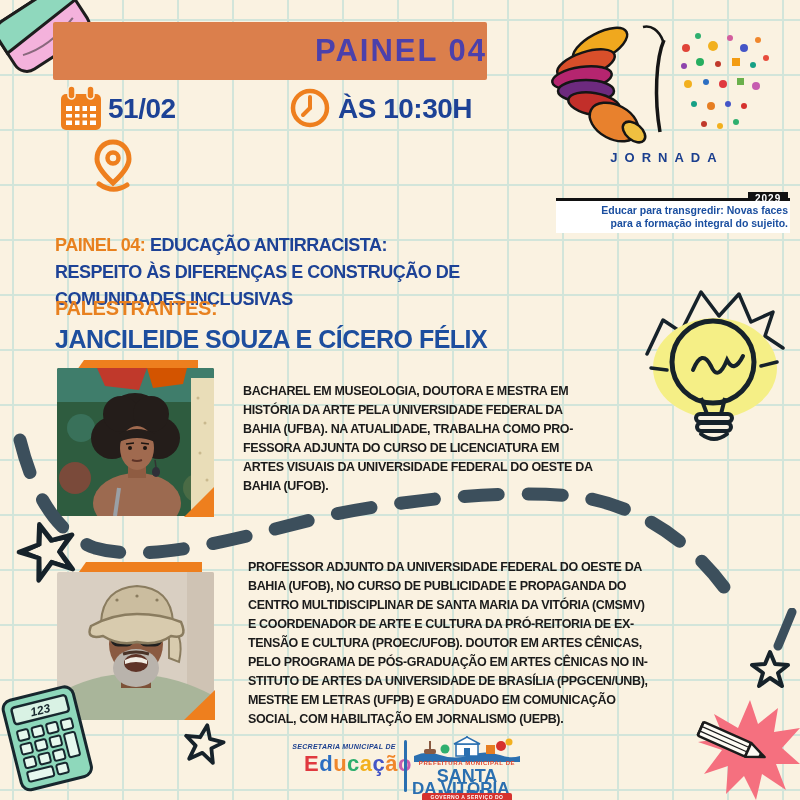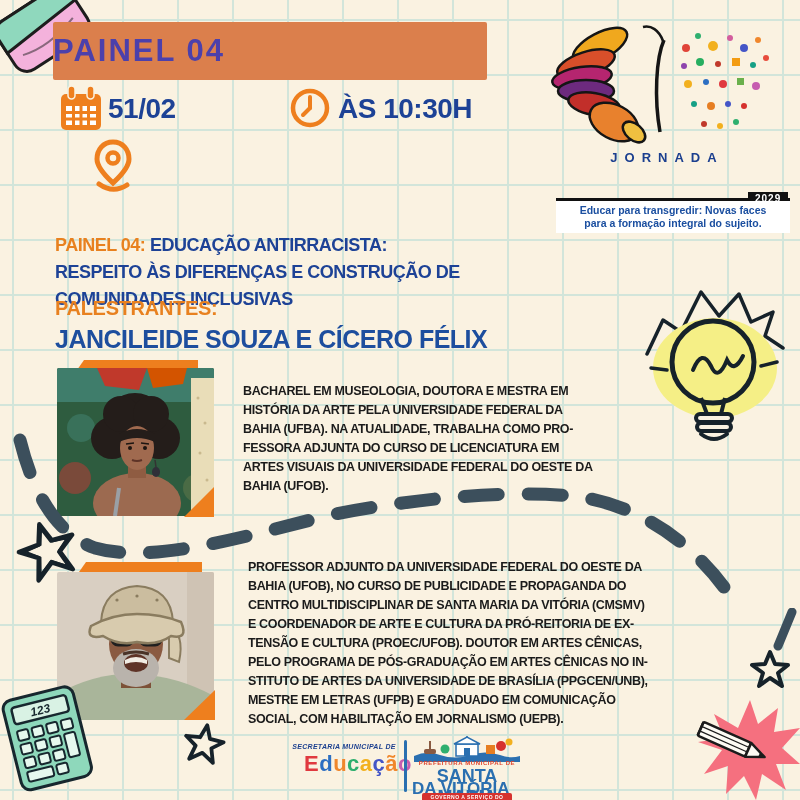--- a/index.html
+++ b/index.html
@@ -9,21 +9,21 @@
     background-color:#faf2e1;
     background-image:
       linear-gradient(#d2e5da 2px, transparent 2px),
       linear-gradient(90deg,#d2e5da 2px, transparent 2px);
     background-size:55px 55px;background-position:12px 19px;
     font-family:"Liberation Sans",sans-serif;
   }
   .abs{position:absolute;}
   
   .banner{left:53px;top:22px;width:434px;height:58px;background:#db7f4c;border-radius:2px;
-          display:flex;align-items:center;justify-content:flex-start;}
+          display:flex;align-items:center;justify-content:flex-end;}
   .banner span{color:#4c40ab;font-size:31px;font-weight:800;letter-spacing:2px;}
   
   .date-text{left:108px;top:93px;font-size:28px;font-weight:800;color:#1d4296;letter-spacing:-0.5px;}
   .time-text{left:338px;top:93px;font-size:28px;font-weight:800;color:#1d4296;letter-spacing:-0.5px;}
   .loc-text{left:140px;top:144px;font-size:18px;font-weight:800;color:#1d4296;line-height:24px;letter-spacing:-0.3px;white-space:pre-line;}
   
   .panel-title{left:55px;top:205px;width:470px;font-size:18px;font-weight:800;line-height:27px;
                color:#1d4296;letter-spacing:-0.5px;white-space:pre-line;}
   .panel-title .prefix{color:#e8811f;}
   
@@ -38,21 +38,21 @@
   .orange-tri{background:#ee7f1e;clip-path:polygon(100% 0,100% 100%,0 100%);}
   
   .jornada{left:548px;top:150px;width:238px;text-align:center;font-size:13px;font-weight:800;
            color:#1b3f8f;letter-spacing:7px;}
   .pedagogica{left:548px;top:164px;width:238px;text-align:center;font-size:29px;font-weight:800;
               color:#1b3f8f;letter-spacing:-0.5px;}
   .tag-line-bar{left:556px;top:198px;width:234px;height:3px;background:#111;}
   .year-box{left:748px;top:192px;background:#111;color:#fff;font-size:10px;font-weight:800;
             padding:1px 7px;letter-spacing:1px;}
   .tagline{left:556px;top:201px;width:234px;background:#ffffff;color:#1b4fa0;font-size:10.5px;
-           font-weight:800;text-align:center;line-height:13px;padding:3px 2px;white-space:pre-line;}
+           font-weight:800;text-align:right;line-height:13px;padding:3px 2px;white-space:pre-line;}
   
   .sec-label{left:288px;top:743px;width:112px;text-align:center;font-size:7px;font-weight:800;
              font-style:italic;color:#1b3f8f;letter-spacing:0.3px;}
   .sec-name{left:288px;top:751px;width:112px;text-align:center;font-size:22px;font-weight:800;letter-spacing:0.5px;padding-left:16px;}
   .divider{left:404px;top:740px;width:3px;height:52px;background:#2a6fb0;border-radius:2px;}
   .pref-label{left:412px;top:760px;width:110px;text-align:center;font-size:6px;font-weight:800;
               color:#e0452e;letter-spacing:0.6px;}
   .city1{left:412px;top:766px;width:110px;text-align:center;font-size:18px;font-weight:800;color:#2a6fb0;}
   .city2{left:412px;top:779px;width:110px;font-size:17px;font-weight:800;color:#2a6fb0;}
   .motto{left:422px;top:793px;width:90px;text-align:center;background:#d6322e;color:#fff;

